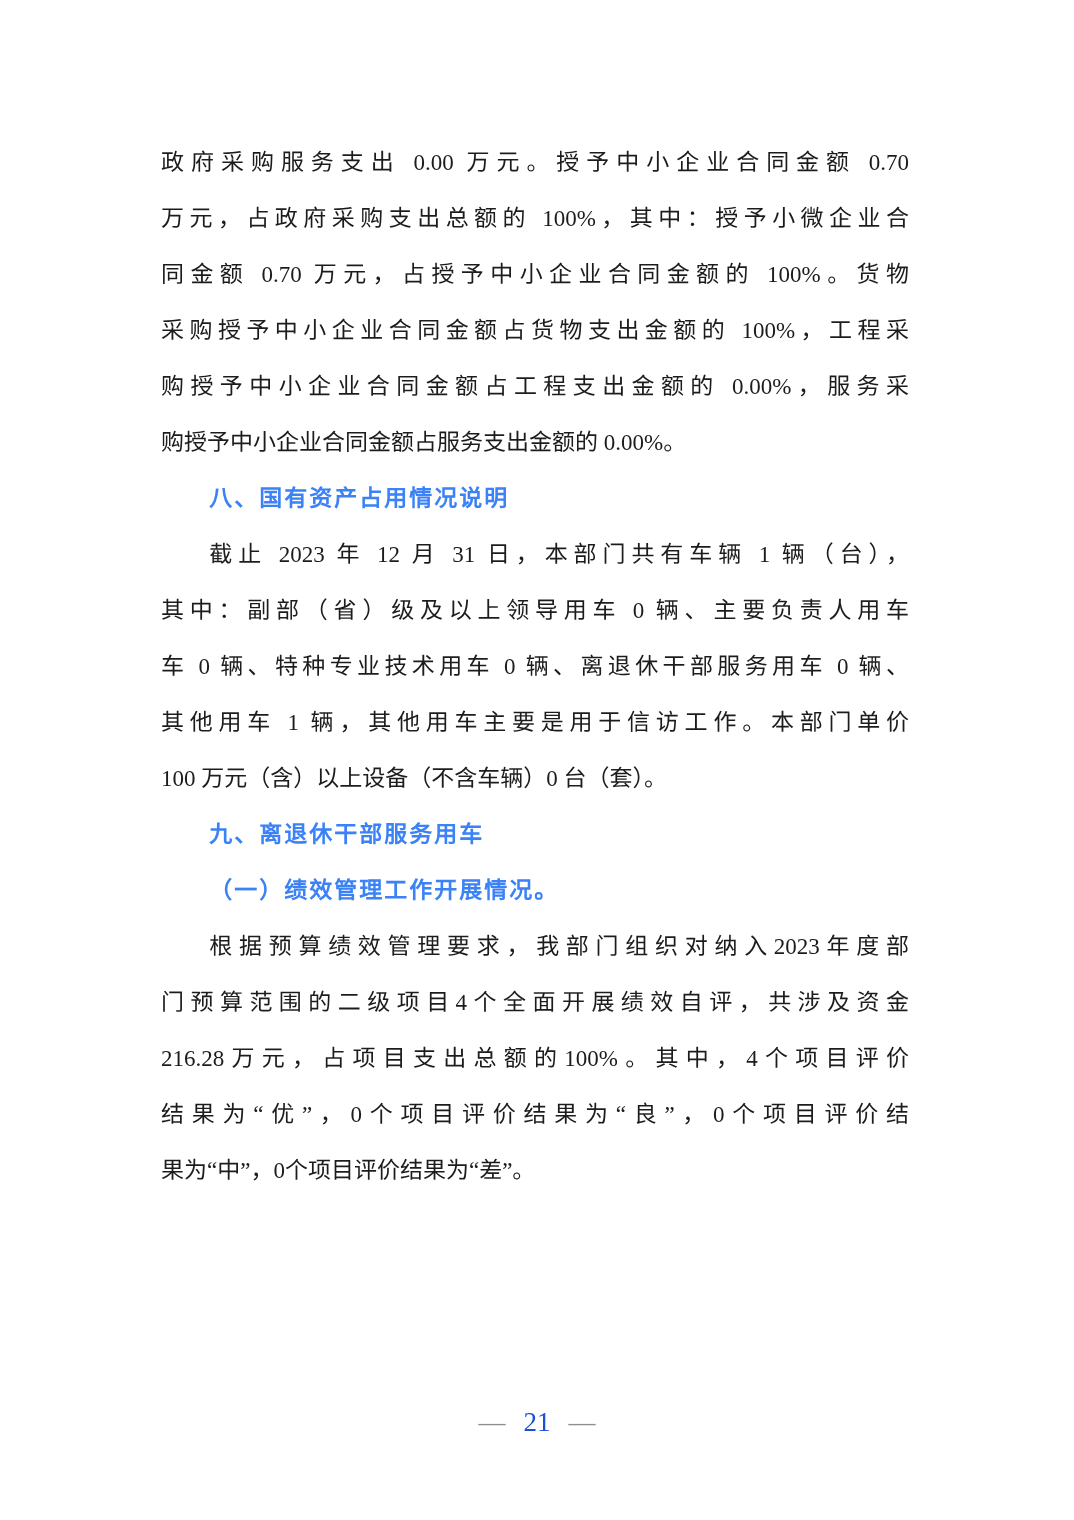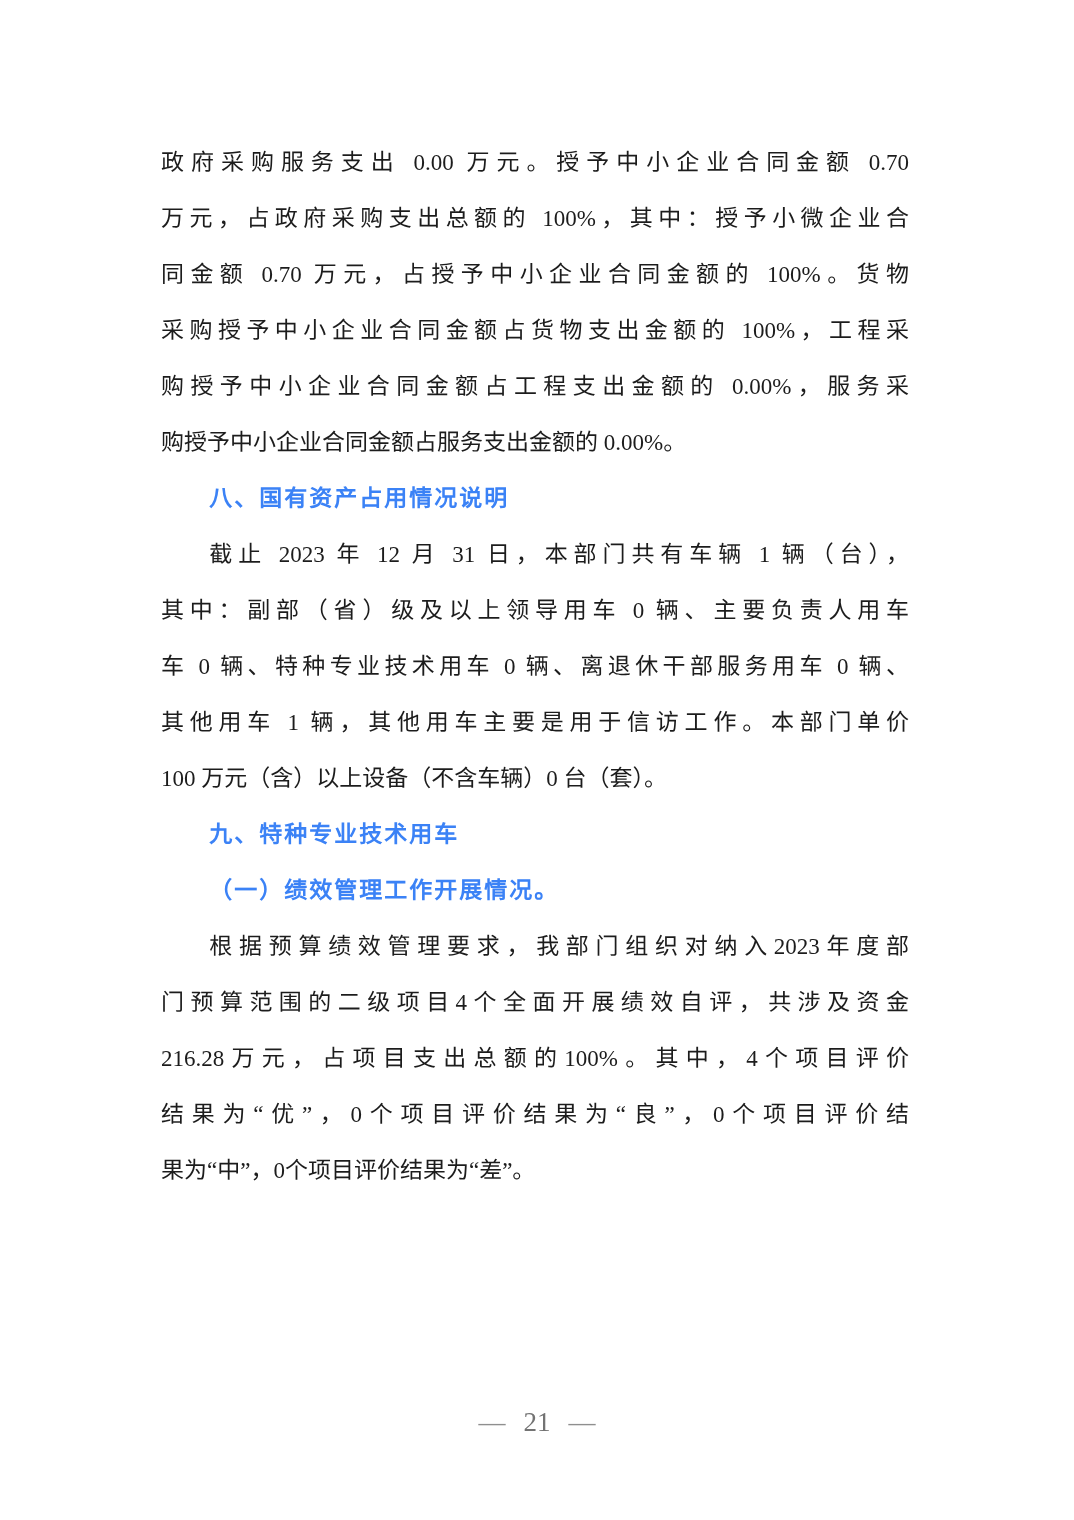--- a/index.html
+++ b/index.html
@@ -53,21 +53,21 @@
     height: 40px;
     line-height: 40px;
     text-align: center;
     font-size: 27px;
   }
   .footer .dash {
     color: #8f8f8f;
     letter-spacing: 0;
   }
   .footer .num {
-    color: #737373;
+    color: #1d4ed8;
     margin: 0 18px;
     font-family: "Liberation Serif", "DejaVu Serif", serif;
   }
 </style>
 </head>
 <body>
 
 <div class="page">
   <div class="doc-body">
       <div class="line body">政府采购服务支出 0.00 万元。授予中小企业合同金额 0.70</div>
@@ -75,21 +75,21 @@
       <div class="line body">同金额 0.70 万元，占授予中小企业合同金额的 100%。货物</div>
       <div class="line body">采购授予中小企业合同金额占货物支出金额的 100%，工程采</div>
       <div class="line body">购授予中小企业合同金额占工程支出金额的 0.00%，服务采</div>
       <div class="line body last">购授予中小企业合同金额占服务支出金额的 0.00%。</div>
       <div class="line h1 indent last">八、国有资产占用情况说明</div>
       <div class="line body indent">截止 2023 年 12 月 31 日，本部门共有车辆 1 辆（台），</div>
       <div class="line body">其中：副部（省）级及以上领导用车 0 辆、主要负责人用车</div>
       <div class="line body">车 0 辆、特种专业技术用车 0 辆、离退休干部服务用车 0 辆、</div>
       <div class="line body">其他用车 1 辆，其他用车主要是用于信访工作。本部门单价</div>
       <div class="line body last">100 万元（含）以上设备（不含车辆）0 台（套）。</div>
-      <div class="line h1 indent last">九、特种专业技术用车</div>
+      <div class="line h1 indent last">九、离退休干部服务用车</div>
       <div class="line h2 indent last">（一）绩效管理工作开展情况。</div>
       <div class="line body indent">根据预算绩效管理要求，我部门组织对纳入2023年度部</div>
       <div class="line body">门预算范围的二级项目4个全面开展绩效自评，共涉及资金</div>
       <div class="line body">216.28万元，占项目支出总额的100%。其中，4个项目评价</div>
       <div class="line body">结果为“优”，0个项目评价结果为“良”，0个项目评价结</div>
       <div class="line body last">果为“中”，0个项目评价结果为“差”。</div>
     </div>
   <div class="footer">
     <span class="dash">—</span><span class="num">21</span><span class="dash">—</span>
   </div>

